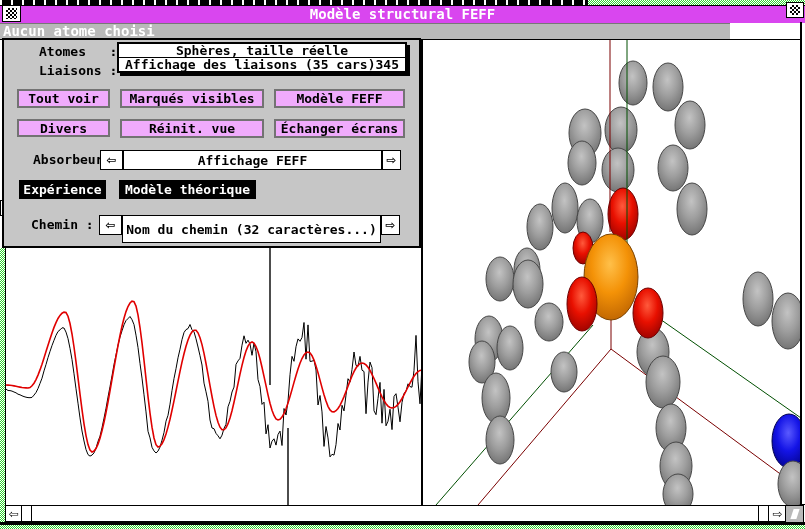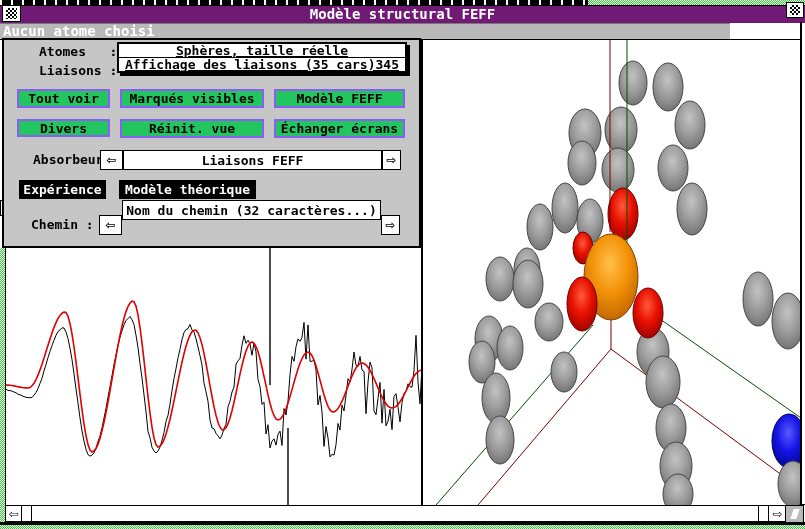--- a/index.html
+++ b/index.html
@@ -5,41 +5,41 @@
   html,body{margin:0;padding:0;background:#fff;}
   #screen{position:relative;width:805px;height:529px;background:#fff;overflow:hidden;
           font-family:"DejaVu Sans Mono","Liberation Mono",monospace;}
   .abs{position:absolute;box-sizing:border-box;}
   
   .ruler{background:#000 repeating-linear-gradient(90deg,#fff 0 2px,transparent 2px 11px);}
   .green{background-image:
       linear-gradient(45deg,#2fd12f 25%,transparent 25%,transparent 75%,#2fd12f 75%),
       linear-gradient(45deg,#2fd12f 25%,#fff 25%,#fff 75%,#2fd12f 75%);
       background-size:2px 2px;background-position:0 0,1px 1px;}
-  .titlebar{background:#701a75;border-top:1px solid #000;}
+  .titlebar{background:#d946ef;border-top:1px solid #000;}
   .title-text{width:100%;text-align:center;color:#fff;font-weight:bold;font-size:14px;line-height:17px;}
   .statusbar{background:#b9b9b9;border-top:1px solid #777;color:#fff;font-weight:bold;font-size:14px;line-height:15px;padding-left:3px;}
   .gembox{background:#fff;border:1px solid #000;}
   .checker{background-image:
       linear-gradient(45deg,#000 25%,transparent 25%,transparent 75%,#000 75%),
       linear-gradient(45deg,#000 25%,#fff 25%,#fff 75%,#000 75%);
       background-size:4px 4px;background-position:0 0,2px 2px;}
   .blackline{background:#000;}
   
   #dialog{background:#c6c6c6;border:2px solid #000;}
   .lbl{font-weight:bold;font-size:13px;line-height:14px;color:#000;white-space:pre;margin-left:13px;}
-  .btn{background:#22c55e;border:2px solid #8b5cf6;font-weight:bold;font-size:13px;color:#000;
+  .btn{background:#f0abfc;border:2px solid #737373;font-weight:bold;font-size:13px;color:#000;
        display:flex;align-items:center;justify-content:center;white-space:pre;}
   .btn.inv{background:#000;color:#fff;border:2px solid #000;}
   .field{background:#fff;border:1px solid #000;font-weight:bold;font-size:13px;color:#000;
          display:flex;align-items:center;justify-content:center;white-space:pre;overflow:hidden;}
   .spin{background:#fff;border:1px solid #000;font-weight:bold;font-size:12px;color:#000;
         display:flex;align-items:center;justify-content:center;font-family:"DejaVu Sans",sans-serif;}
   #display-box{background:#fff;border:2px solid #000;box-shadow:3px 3px 0 #000;}
-  #display-box .row{height:13px;font-weight:bold;font-size:13px;line-height:13px;text-align:center;white-space:pre;overflow:hidden;text-decoration:underline;}
+  #display-box .row{height:13px;font-weight:bold;font-size:13px;line-height:13px;text-align:center;white-space:pre;overflow:hidden;}
   #display-box .row1{border-bottom:1px solid #000;}
   
   #hscroll{background:#fff;border:1px solid #000;}
   .sb-cell{position:absolute;top:0;height:100%;display:flex;align-items:center;justify-content:center;
            font-family:"DejaVu Sans",sans-serif;font-size:12px;color:#000;}
   #resize-box{background:#b9b9b9;border:1px solid #000;}
   #resize-glyph{position:absolute;left:6px;top:3px;width:6px;height:10px;background:#fff;transform:skewX(-18deg);}
   .pane{overflow:hidden;background:#fff;}
   .pane svg{position:absolute;}
 </style>
@@ -166,33 +166,33 @@
     <div class="abs btn" style="left:270px;top:49px;width:131px;height:19px;">Modèle FEFF</div>
 
     <div class="abs btn" style="left:13px;top:79px;width:93px;height:18px;">Divers</div>
     <div class="abs btn" style="left:116px;top:79px;width:144px;height:19px;">Réinit. vue</div>
     <div class="abs btn" style="left:270px;top:79px;width:131px;height:19px;">Échanger écrans</div>
 
     <div class="abs lbl" style="left:16px;top:113px;">Absorbeur</div>
     <div class="abs spin" style="left:96px;top:110px;width:23px;height:20px;">
       <span>⇦</span>
     </div>
-    <div class="abs field" style="left:119px;top:110px;width:259px;height:20px;">Liaisons FEFF</div>
+    <div class="abs field" style="left:119px;top:110px;width:259px;height:20px;">Affichage FEFF</div>
     <div class="abs spin" style="left:378px;top:110px;width:19px;height:20px;">
       <span>⇨</span>
     </div>
 
     <div class="abs btn inv" style="left:15px;top:140px;width:87px;height:19px;">Expérience</div>
     <div class="abs btn inv" style="left:115px;top:140px;width:137px;height:19px;">Modèle théorique</div>
 
     <div class="abs lbl" style="left:14px;top:178px;">Chemin :</div>
     <div class="abs spin" style="left:95px;top:175px;width:23px;height:20px;">
       <span>⇦</span>
     </div>
-    <div class="abs field" style="left:118px;top:160px;width:259px;height:20px;">Nom du chemin (32 caractères...)</div>
+    <div class="abs field" style="left:118px;top:175px;width:259px;height:28px;">Nom du chemin (32 caractères...)</div>
     <div class="abs spin" style="left:377px;top:175px;width:19px;height:20px;">
       <span>⇨</span>
     </div>
   </div>
 
   <div id="hscroll" class="abs" style="left:5px;top:505px;width:781px;height:17px;">
     <div class="sb-cell" style="left:0;width:15px;border-right:1px solid #000;">
       <span>⇦</span>
     </div>
     <div class="sb-cell" style="left:16px;width:9px;border-right:1px solid #000;background:#fff;"></div>

